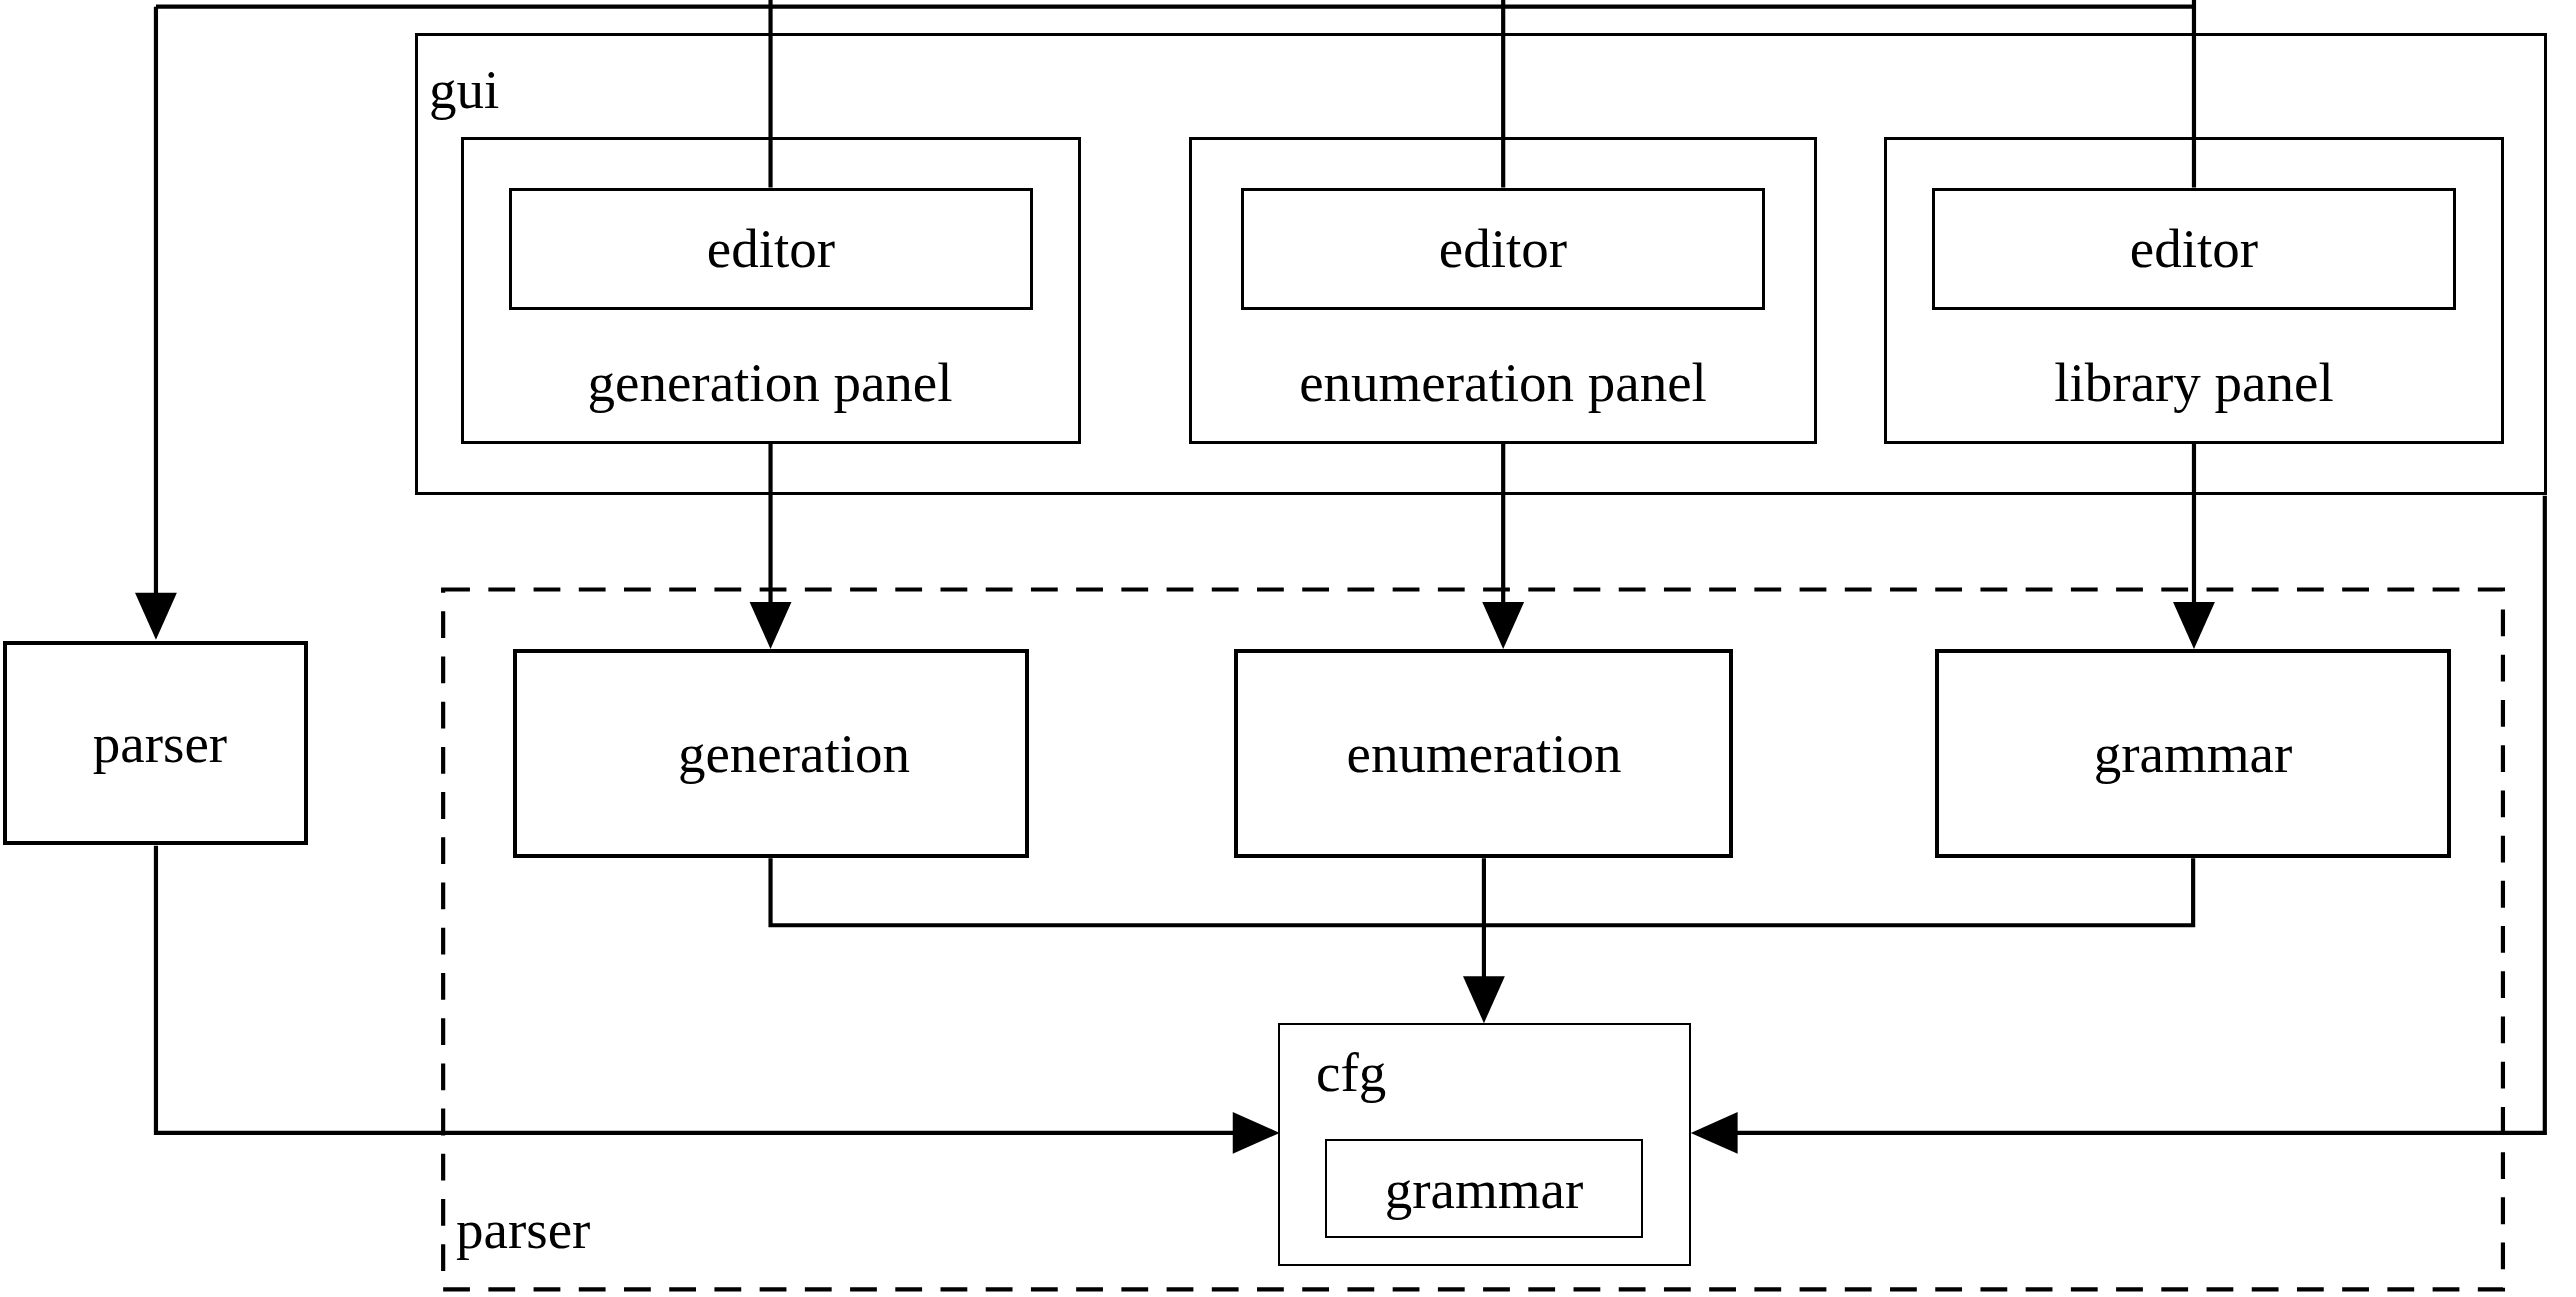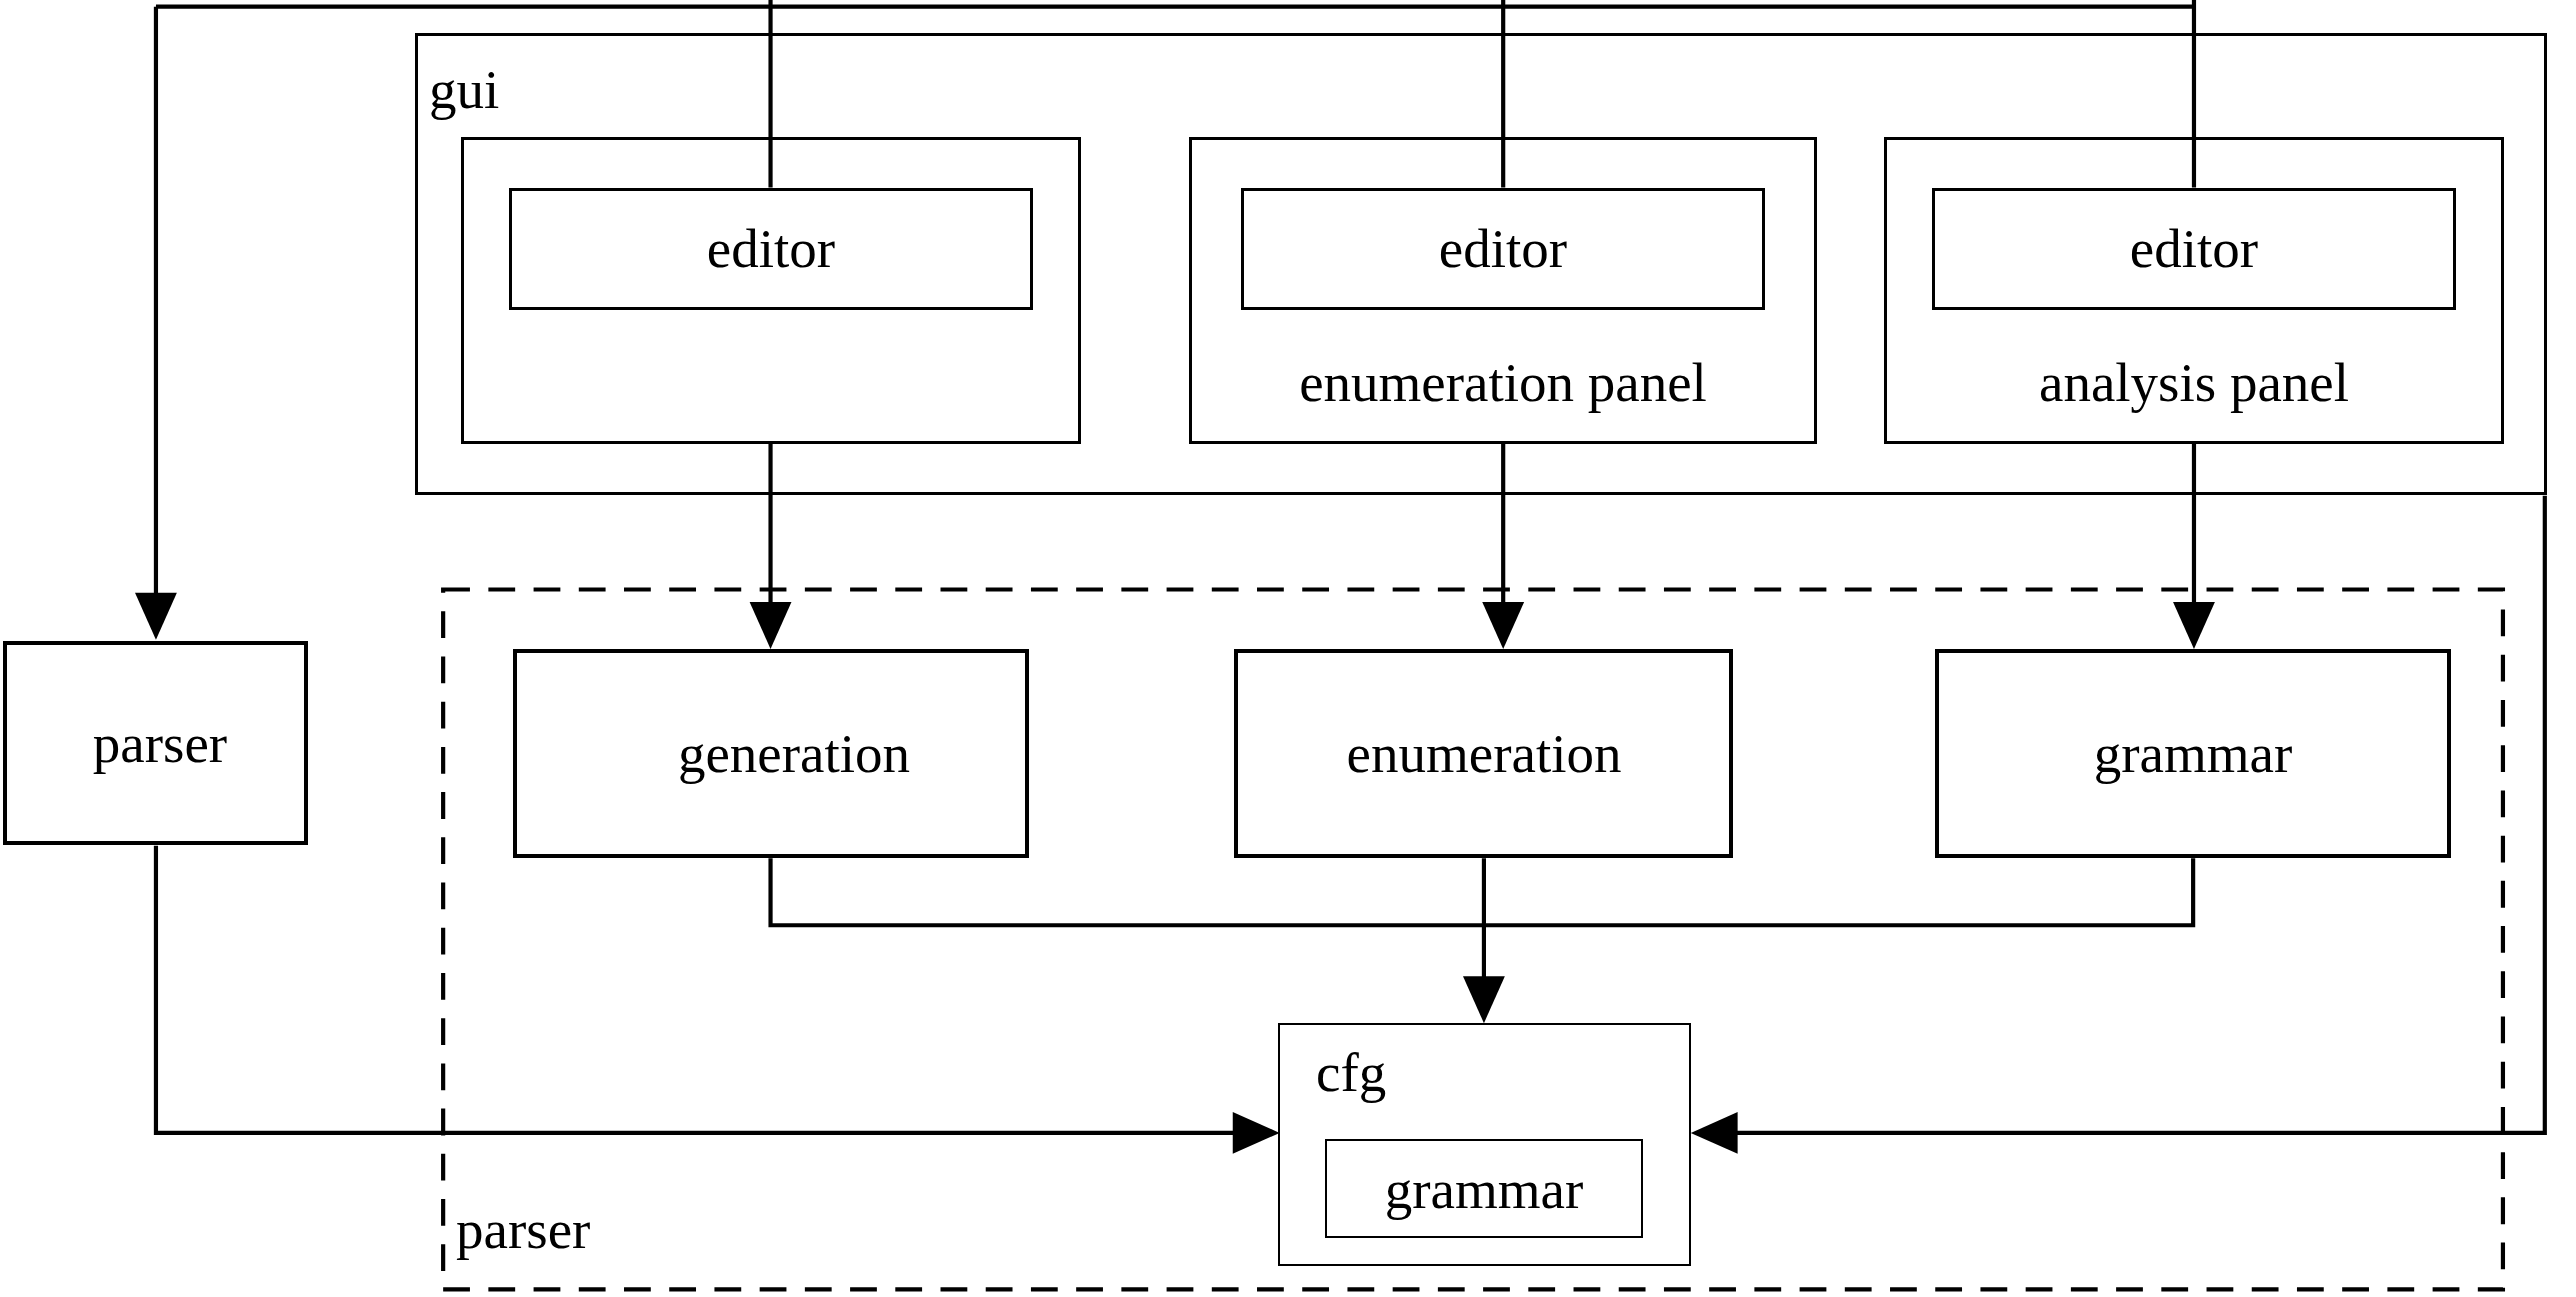--- a/index.html
+++ b/index.html
@@ -75,30 +75,31 @@
 
     <rect x="529" y="704" width="2460" height="836" stroke-dasharray="32 22"></rect>
   </svg>
 
   <div class="box" style="left:415px; top:33px; width:2132px; height:462px;"></div>
   <div class="lbl" style="left:429px; top:62px;">gui</div>
 
   <div class="box" style="left:461px; top:137px; width:620px; height:307px;"></div>
   <div class="box" style="left:509px; top:188px; width:524px; height:122px;"></div>
   <div class="lbl center" style="left:771px; top:221px;">editor</div>
+  <div class="lbl center" style="left:770px; top:355px;">generation panel</div>
 
   <div class="box" style="left:1189px; top:137px; width:628px; height:307px;"></div>
   <div class="box" style="left:1241px; top:188px; width:524px; height:122px;"></div>
   <div class="lbl center" style="left:1503px; top:221px;">editor</div>
   <div class="lbl center" style="left:1503px; top:355px;text-align:right;">enumeration panel</div>
 
   <div class="box" style="left:1884px; top:137px; width:620px; height:307px;"></div>
   <div class="box" style="left:1932px; top:188px; width:524px; height:122px;"></div>
   <div class="lbl center" style="left:2194px; top:221px;">editor</div>
-  <div class="lbl center" style="left:2194px; top:355px;">analysis panel</div>
+  <div class="lbl center" style="left:2194px; top:355px;">library panel</div>
 
   <div class="box thick" style="left:3.3px; top:641px; width:305px; height:204px;"></div>
   <div class="lbl center" style="left:152px; top:716px;margin-left:8px;">parser</div>
 
   <div class="lbl" style="left:456px; top:1202px;">parser</div>
 
   <div class="box thick" style="left:513px; top:649px; width:516px; height:209px;"></div>
   <div class="lbl center" style="left:770px; top:726px;margin-left:24px;">generation</div>
 
   <div class="box thick" style="left:1234px; top:649px; width:499px; height:209px;"></div>

